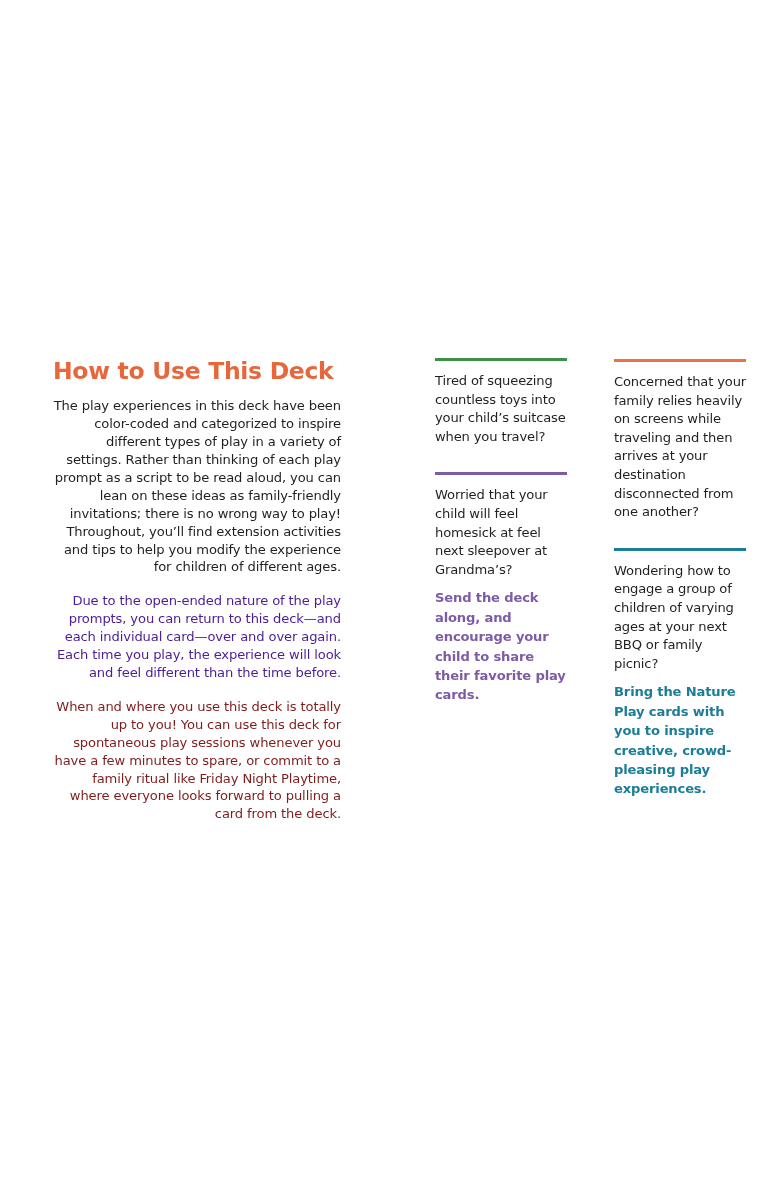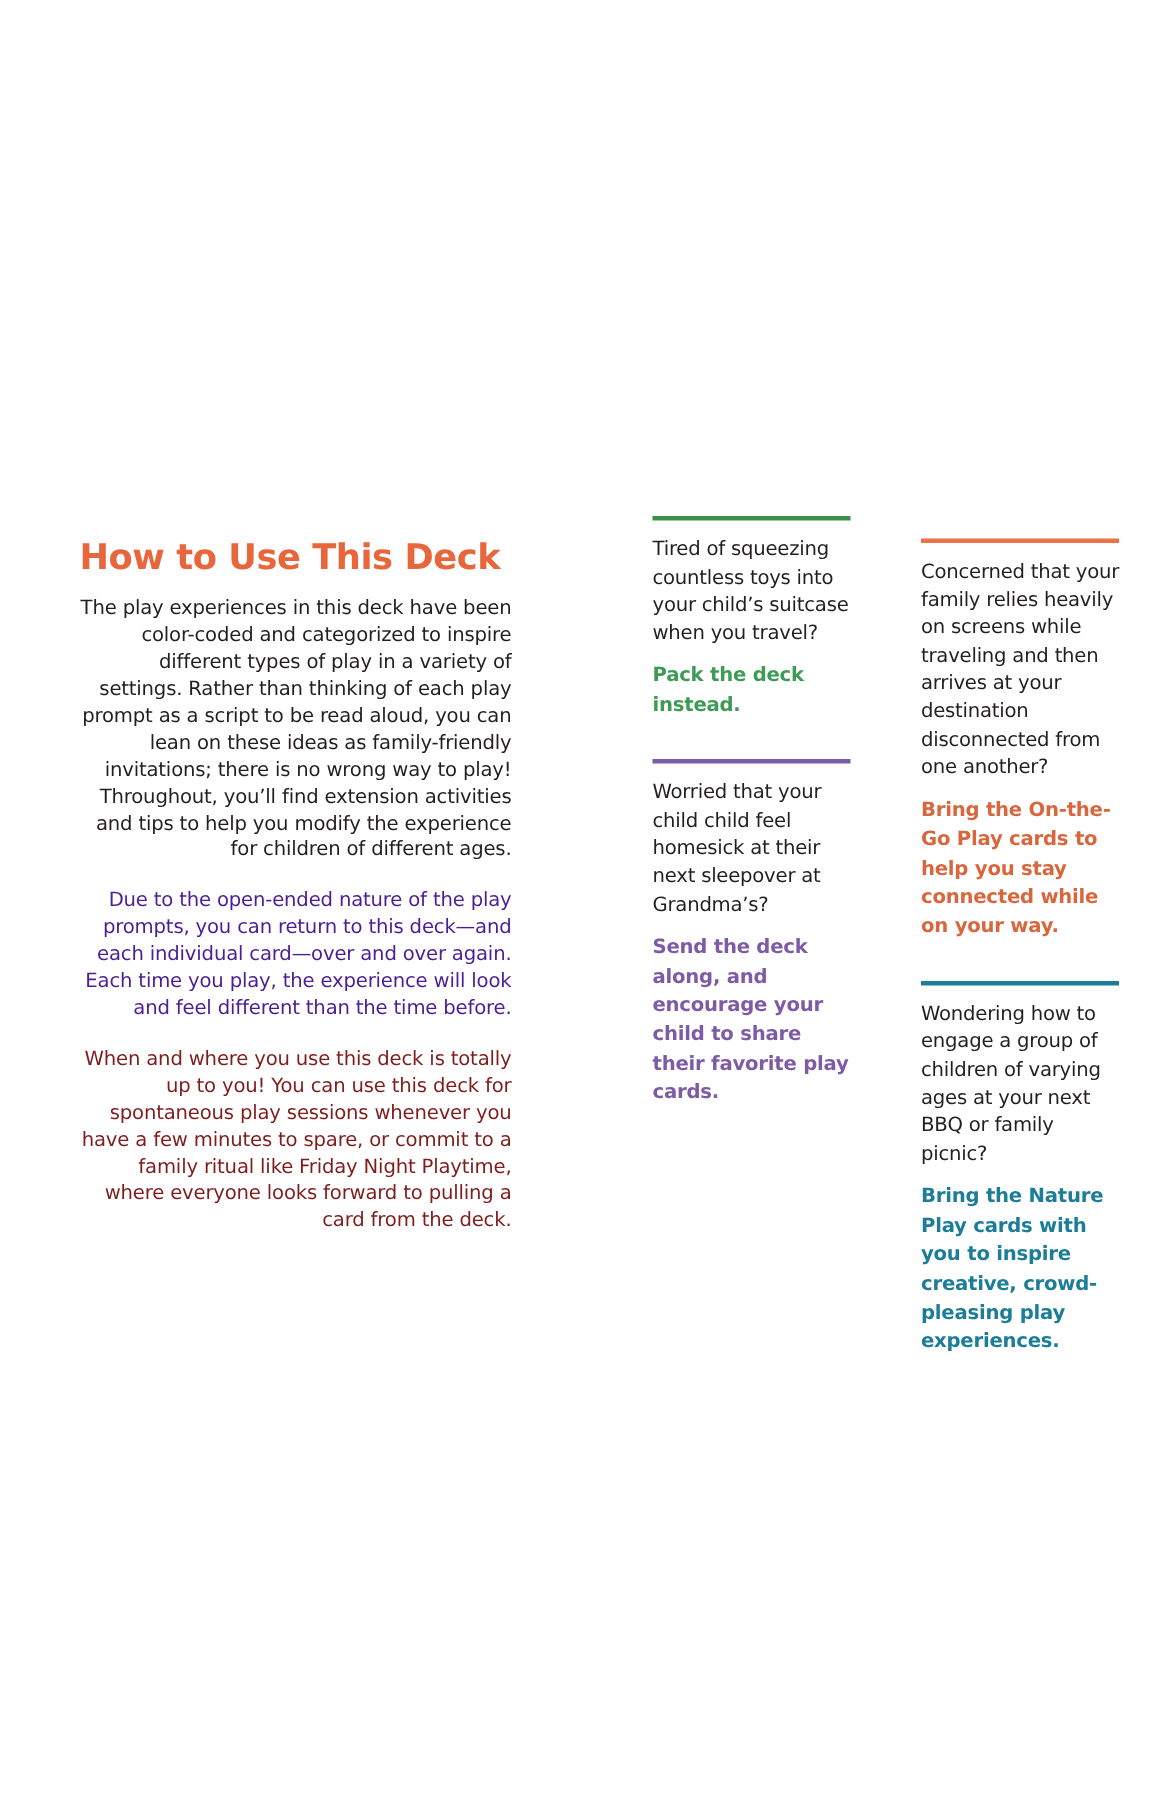--- a/index.html
+++ b/index.html
@@ -49,21 +49,21 @@
     letter-spacing: -0.12px;
     text-align: right;
   }
   .body-par:last-child { margin-bottom: 0; }
 
   
   .qa-col {
     position: absolute;
     width: 134px;
   }
-  .qa-col.mid   { left: 435px; top: 344px; }
+  .qa-col.mid   { left: 435px; top: 358px; }
   .qa-col.right { left: 614px; top: 359px; }
 
   .qa-block { position: relative; }
 
   .qa-rule {
     height: 3px;
     width: 132px;
     margin-bottom: 11px;
     border-radius: 0;
   }
@@ -99,37 +99,35 @@
     <p class="body-par" style="color: #4c1d95;">Due to the open-ended nature of the play prompts, you can return to this deck—and each individual card—over and over again. Each time you play, the experience will look and feel different than the time before.</p>
 
     <p class="body-par" style="color: #7f1d1d;">When and where you use this deck is totally up to you! You can use this deck for spontaneous play sessions whenever you have a few minutes to spare, or commit to a family ritual like Friday Night Playtime, where everyone looks forward to pulling a card from the deck.</p>
   </div>
 
   <div class="qa-col mid">
 
     <div class="qa-block" style="margin-bottom:26px;">
       <div class="qa-rule" style="background: rgb(60, 145, 72);"></div>
       <p class="qa-question">Tired of squeezing countless toys into your child’s suitcase when you travel?</p>
-      <p class="qa-answer" style="color: rgb(62, 155, 85);">Pack the deck instead.</p>
     </div>
 
     <div class="qa-block">
       <div class="qa-rule" style="background: rgb(125, 91, 166);"></div>
-      <p class="qa-question">Worried that your child child feel homesick at their next sleepover at Grandma’s?</p>
+      <p class="qa-question">Worried that your child will feel homesick at feel next sleepover at Grandma’s?</p>
       <p class="qa-answer" style="color: rgb(125, 91, 166);">Send the deck along, and encourage your child to share their favorite play cards.</p>
     </div>
 
   </div>
 
   <div class="qa-col right">
 
     <div class="qa-block" style="margin-bottom:26px;">
       <div class="qa-rule" style="background: rgb(234, 113, 72);"></div>
       <p class="qa-question">Concerned that your family relies heavily on screens while traveling and then arrives at your destination disconnected from one another?</p>
-      <p class="qa-answer" style="color: rgb(217, 102, 60);">Bring the On-the-Go Play cards to help you stay connected while on your way.</p>
     </div>
 
     <div class="qa-block">
       <div class="qa-rule" style="background: rgb(28, 125, 150);"></div>
       <p class="qa-question">Wondering how to engage a group of children of varying ages at your next BBQ or family picnic?</p>
       <p class="qa-answer" style="color: rgb(27, 125, 151);">Bring the Nature Play cards with you to inspire creative, crowd-pleasing play experiences.</p>
     </div>
 
   </div>
 

